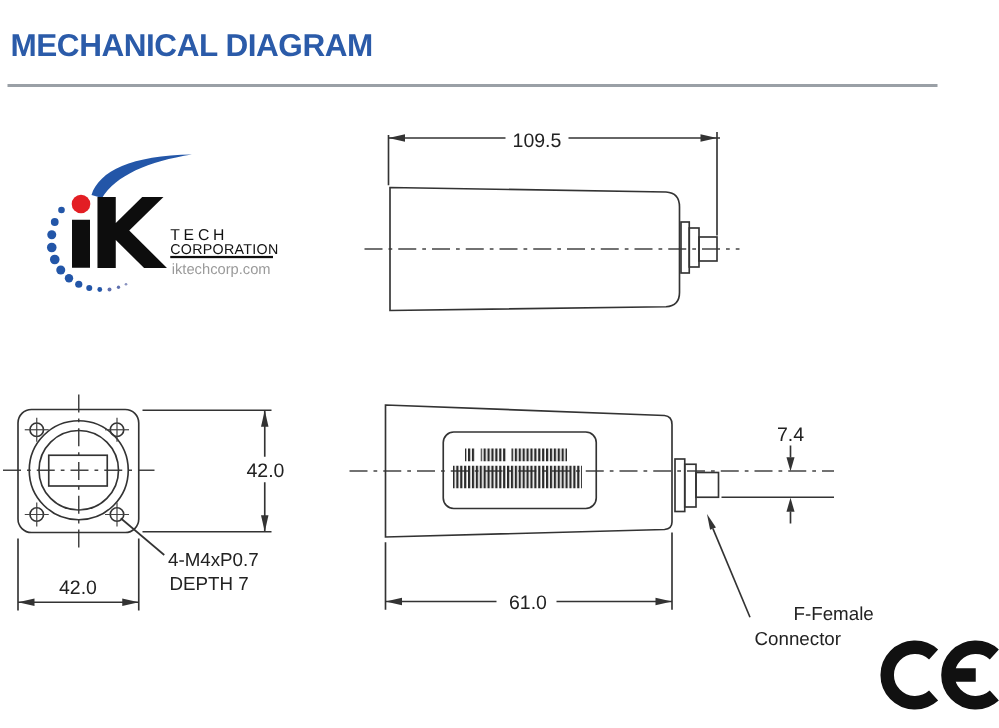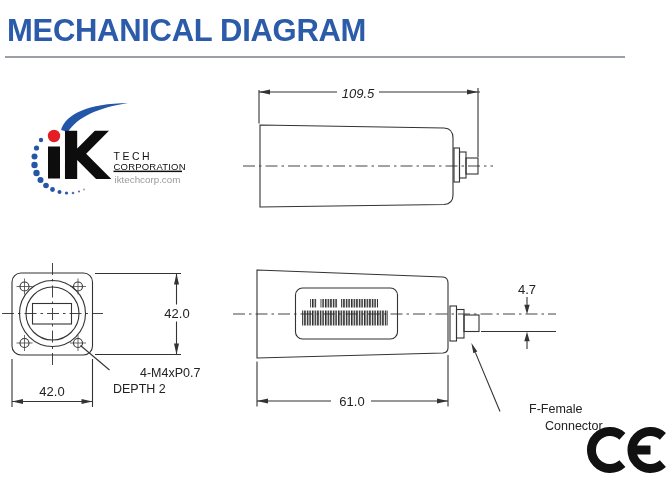--- a/index.html
+++ b/index.html
@@ -1,18 +1,18 @@
 <!DOCTYPE html>
 <html><head>
 <meta charset="utf-8">
 <style>
   html,body{margin:0;padding:0;background:#fff;}
   #page{position:relative;width:666px;height:485px;background:#fff;overflow:hidden;
         font-family:"Liberation Sans",sans-serif;}
-  #title{position:absolute;left:7px;top:14px;font-size:31px;line-height:34px;
+  #title{position:absolute;left:7px;top:14px;font-size:21px;line-height:34px;
          font-weight:bold;letter-spacing:-.3px;color:#2b5ba9;white-space:nowrap;}
   #rule{position:absolute;left:5px;top:56px;width:620px;height:2px;background:#9aa0a6;}
   #draw{position:absolute;left:0;top:0;}
   .dim{position:absolute;font-size:13px;color:#222;white-space:nowrap;}
   .ctr{transform:translateX(-50%);}
   .note{position:absolute;font-size:12.5px;color:#222;white-space:nowrap;}
   svg line,svg path.ln,svg rect.ln,svg circle.ln{stroke:#333;stroke-width:1.1;fill:none;}
   svg .cl{stroke:#444;stroke-width:1;stroke-dasharray:12 4 2.5 4;fill:none;}
   svg .tick{stroke:#444;stroke-width:.8;}
   svg .ar{fill:#333;stroke:none;}
@@ -148,24 +148,24 @@
     <g class="ce">
       <path d="M622.4,436.3 A18.5,18.5 0 1 0 622.4,463.7"></path>
       <path d="M662.9,436.3 A18.5,18.5 0 1 0 662.9,463.7"></path>
       <path d="M632,450 L650.5,450"></path>
     </g>
   </svg>
 
   <div id="title">MECHANICAL DIAGRAM</div>
   <div id="rule"></div>
 
-  <div class="dim ctr" style="left:358px;top:86px;font-style:italic;">109.5</div>
+  <div class="dim ctr" style="left:358px;top:86px;">109.5</div>
   <div class="dim ctr" style="left:177px;top:306px;">42.0</div>
   <div class="dim ctr" style="left:52px;top:384px;">42.0</div>
   <div class="dim ctr" style="left:352px;top:394px;">61.0</div>
-  <div class="dim ctr" style="left:527px;top:282px;">4.7</div>
+  <div class="dim ctr" style="left:527px;top:282px;">7.4</div>
 
-  <div class="note" style="left:112px;top:366px;margin-left:28px;">4-M4xP0.7</div>
-  <div class="note" style="left:113px;top:382px;">DEPTH 2</div>
+  <div class="note" style="left:112px;top:366px;">4-M4xP0.7</div>
+  <div class="note" style="left:113px;top:382px;">DEPTH 7</div>
   <div class="note" style="left:529px;top:402px;">F-Female</div>
-  <div class="note" style="left:503px;top:419px;margin-left:42px;">Connector</div>
+  <div class="note" style="left:503px;top:419px;">Connector</div>
 
 </div>
 
 </body></html>

